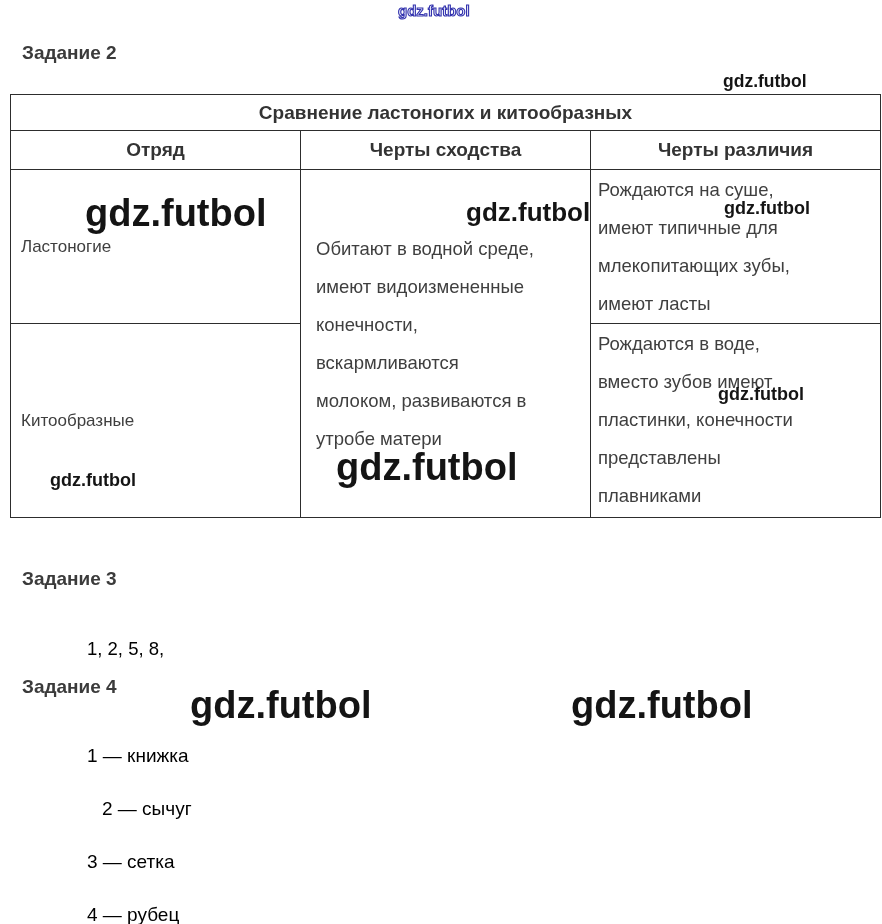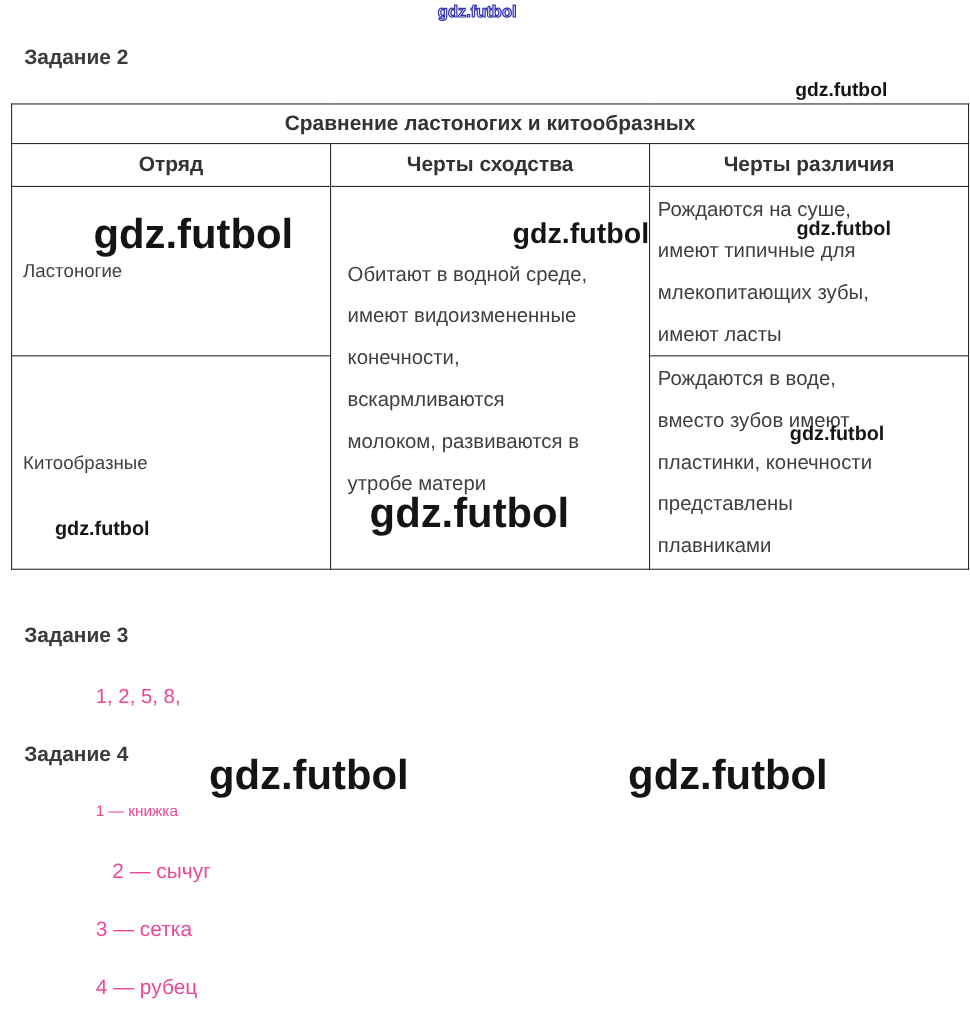--- a/index.html
+++ b/index.html
@@ -14,22 +14,23 @@
   .heading {
     position: absolute;
     font-size: 19px;
     font-weight: 700;
     color: #3b3b3b;
     white-space: nowrap;
   }
   .body-text {
     position: absolute;
     font-size: 18.5px;
-    color: #ec4899;
+    color: #000000;
     white-space: nowrap;
+    margin-top: 16px;
   }
   
   .wm {
     position: absolute;
     font-weight: 700;
     color: #141414;
     white-space: nowrap;
     pointer-events: none;
   }
   .wm-outline {
@@ -146,18 +147,18 @@
   <div class="wm" style="left:336px; top:446px; font-size:38px;">gdz.futbol</div>
   <div class="wm" style="left:718px; top:384px; font-size:18px;">gdz.futbol</div>
 
   <div class="heading" style="left:22px; top:568px;">Задание 3</div>
   <div class="body-text" style="left:87px; top:622px;">1, 2, 5, 8,</div>
 
   <div class="heading" style="left:22px; top:676px;">Задание 4</div>
   <div class="wm" style="left:190px; top:684px; font-size:38px;">gdz.futbol</div>
   <div class="wm" style="left:571px; top:684px; font-size:38px;">gdz.futbol</div>
 
-  <div class="body-text" style="left:87px; top:729px; font-size:14px;">1 — книжка</div>
+  <div class="body-text" style="left:87px; top:729px; font-size:19px;">1 — книжка</div>
   <div class="body-text" style="left:102px; top:782px; font-size:19px;">2 — сычуг</div>
   <div class="body-text" style="left:87px; top:835px; font-size:19px;">3 — сетка</div>
   <div class="body-text" style="left:87px; top:888px; font-size:19px;">4 — рубец</div>
 
 </div>
 
 </body></html>

